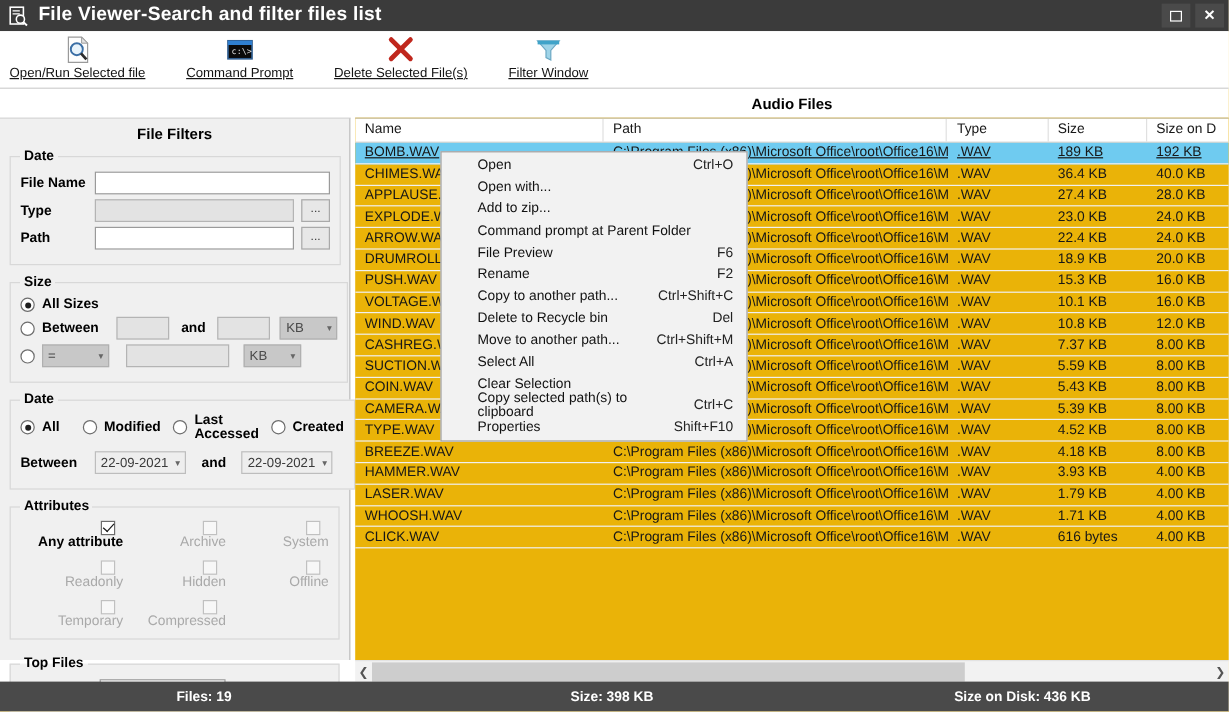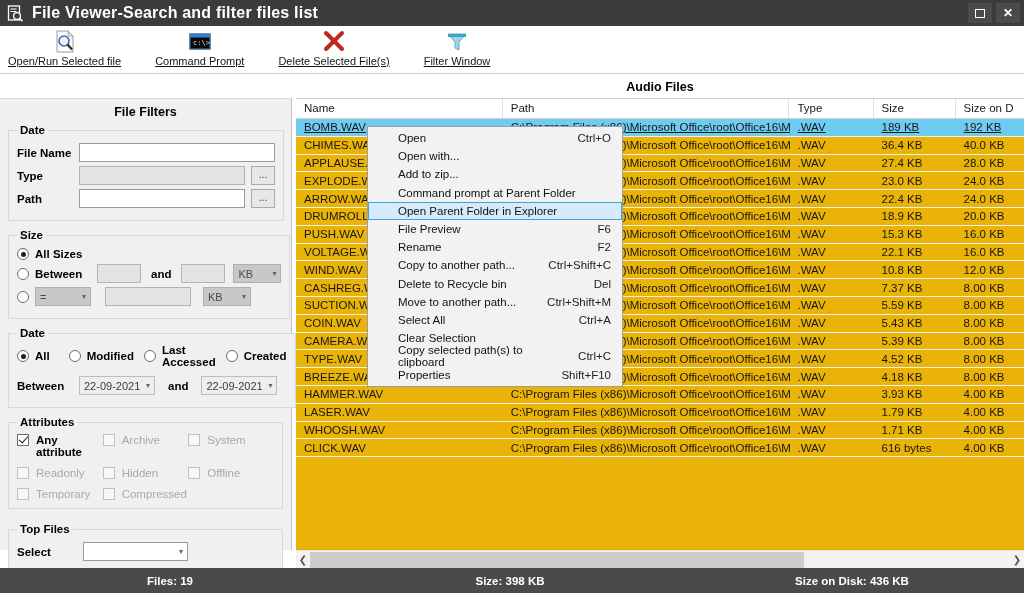--- a/index.html
+++ b/index.html
@@ -105,21 +105,21 @@
   .sel{
     height:19px;border:1px solid #b0b0b0;background:#c8c8c8;font-size:11px;
     display:flex;align-items:center;justify-content:space-between;padding:0 4px;
     color:#4a4a4a;cursor:default;
   }
   .sel.light{background:#fff;border:1px solid #9a9a9a;color:#333;}
   .sel.date{background:#eeeeee;border:1px solid #bdbdbd;color:#3b3b3b;}
   .caret{font-size:8px;color:#666;}
   .dis-lbl{color:#a9a9a9;}
   .attr-grid{display:grid;grid-template-columns:1fr 1fr 1fr;row-gap:9px;}
-  .attr-cell{display:flex;align-items:flex-start;font-size:11.5px;}
+  .attr-cell{display:flex;align-items:flex-end;font-size:11.5px;flex-direction:column;}
   .btnrow{display:flex;justify-content:flex-end;gap:9px;margin:14px 12px 0 0;}
   .btn{
     height:26px;min-width:86px;border:none;color:#fff;font-size:11.5px;font-weight:bold;
     display:flex;align-items:center;justify-content:center;cursor:default;
     font-family:"Liberation Sans",sans-serif;
   }
   .btn.gray{background:#4d4d4d;}
   .btn.blue{background:#1b78d8;border:1px solid #1461b5;}
 
   
@@ -436,21 +436,21 @@
         <div class="cell c-name">PUSH.WAV</div>
         <div class="cell c-path">C:\Program Files (x86)\Microsoft Office\root\Office16\MEDIA\</div>
         <div class="cell c-type">.WAV</div>
         <div class="cell c-size">15.3 KB</div>
         <div class="cell c-disk">16.0 KB</div>
       </div>
       <div class="frow">
         <div class="cell c-name">VOLTAGE.WAV</div>
         <div class="cell c-path">C:\Program Files (x86)\Microsoft Office\root\Office16\MEDIA\</div>
         <div class="cell c-type">.WAV</div>
-        <div class="cell c-size">22.1 KB</div>
+        <div class="cell c-size">10.1 KB</div>
         <div class="cell c-disk">16.0 KB</div>
       </div>
       <div class="frow">
         <div class="cell c-name">WIND.WAV</div>
         <div class="cell c-path">C:\Program Files (x86)\Microsoft Office\root\Office16\MEDIA\</div>
         <div class="cell c-type">.WAV</div>
         <div class="cell c-size">10.8 KB</div>
         <div class="cell c-disk">12.0 KB</div>
       </div>
       <div class="frow">
@@ -544,24 +544,20 @@
       <span class="acc"></span>
     </div>
     <div class="mi">
       <span>Add to zip...</span>
       <span class="acc"></span>
     </div>
     <div class="mi">
       <span>Command prompt at Parent Folder</span>
       <span class="acc"></span>
     </div>
-    <div class="mi hl">
-      <span>Open Parent Folder in Explorer</span>
-      <span class="acc"></span>
-    </div>
     <div class="mi">
       <span>File Preview</span>
       <span class="acc">F6</span>
     </div>
     <div class="mi">
       <span>Rename</span>
       <span class="acc">F2</span>
     </div>
     <div class="mi">
       <span>Copy to another path...</span>

